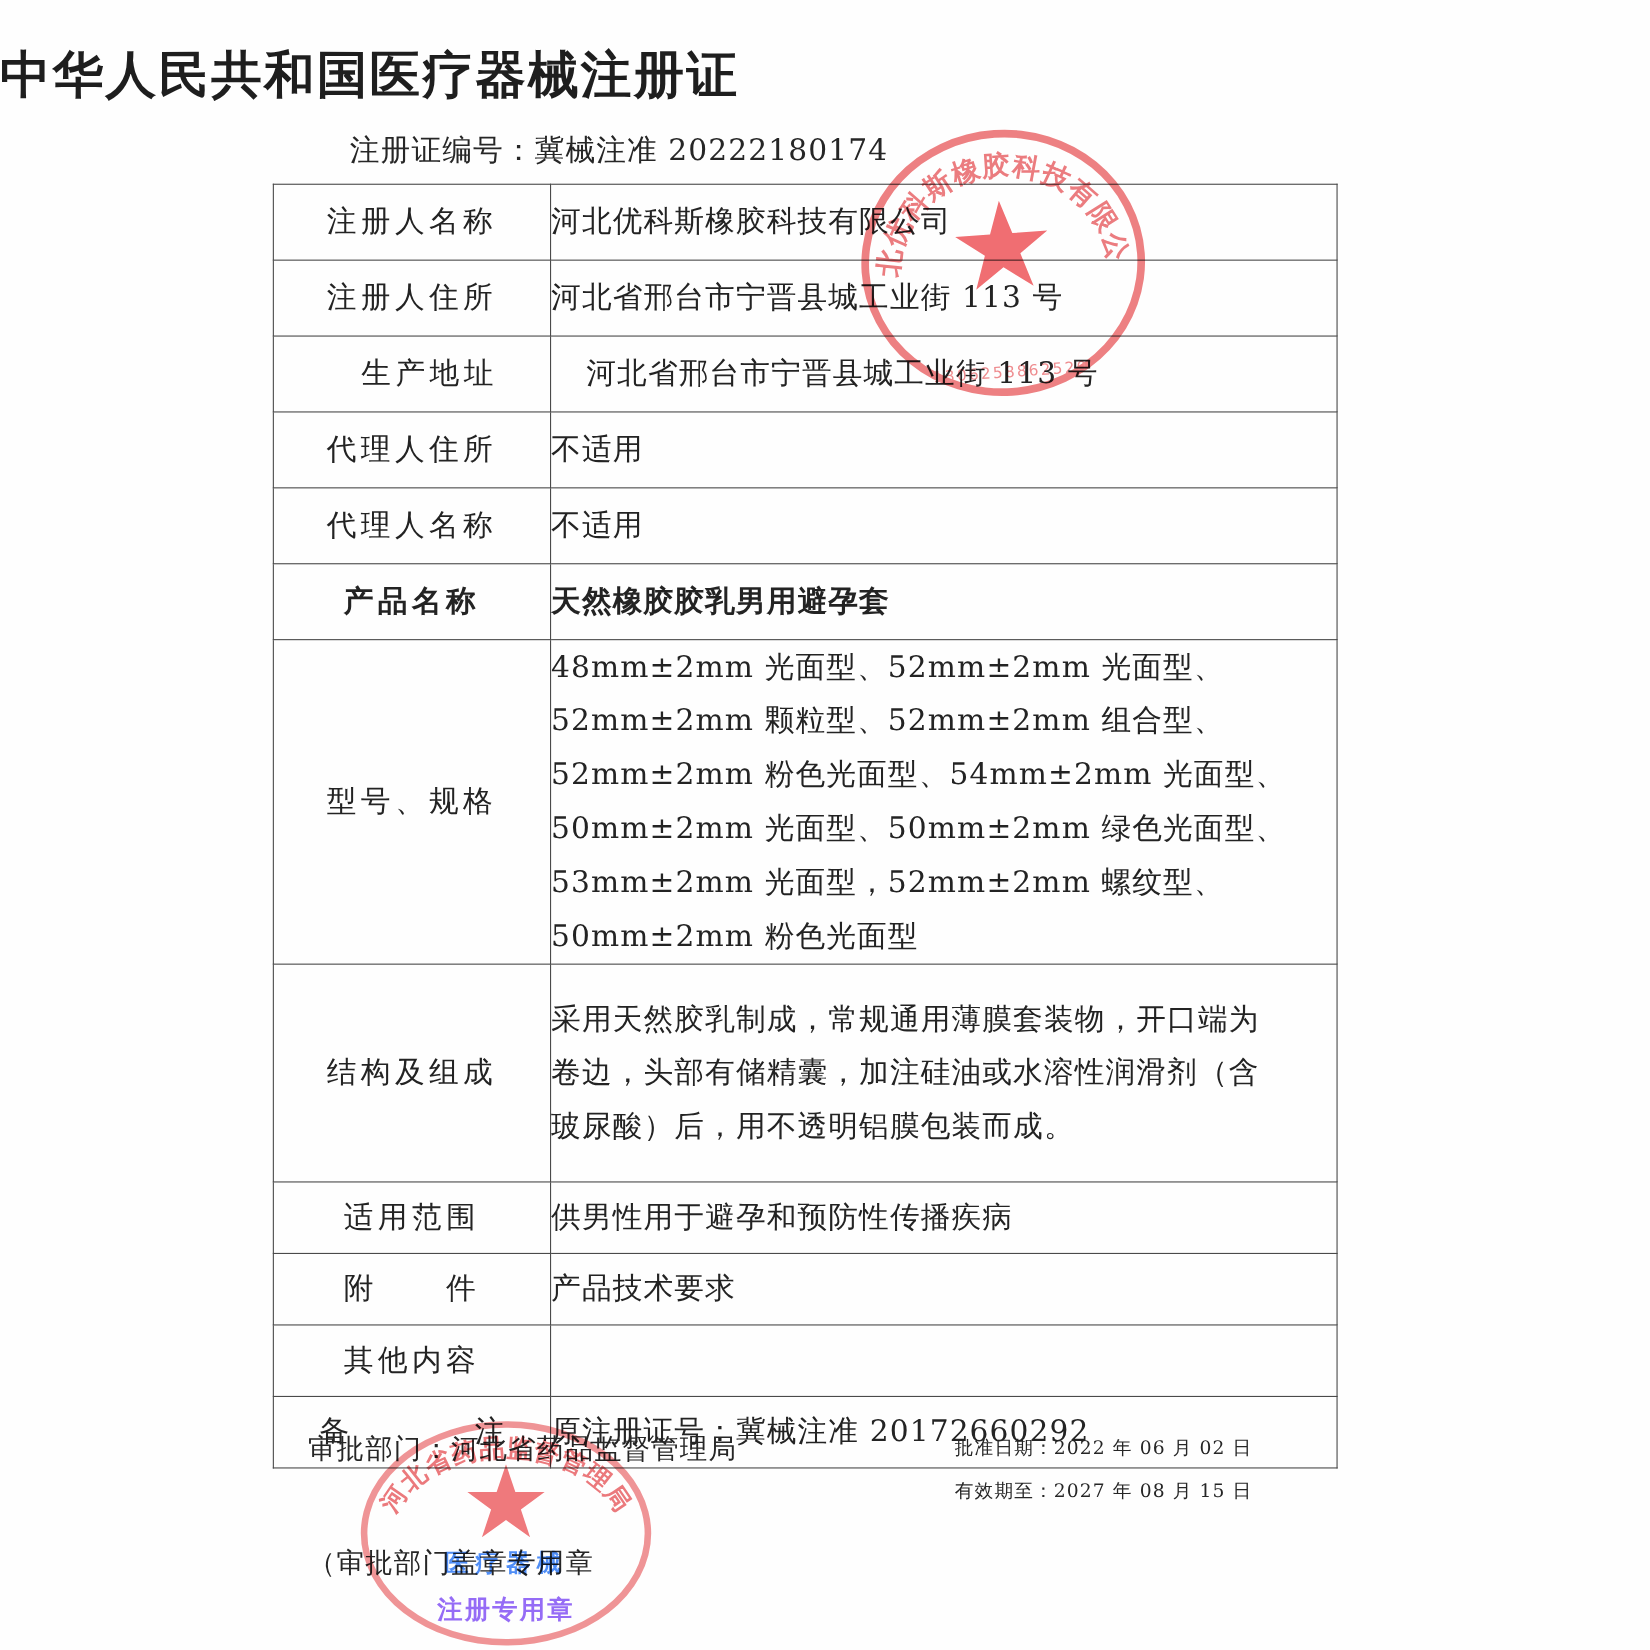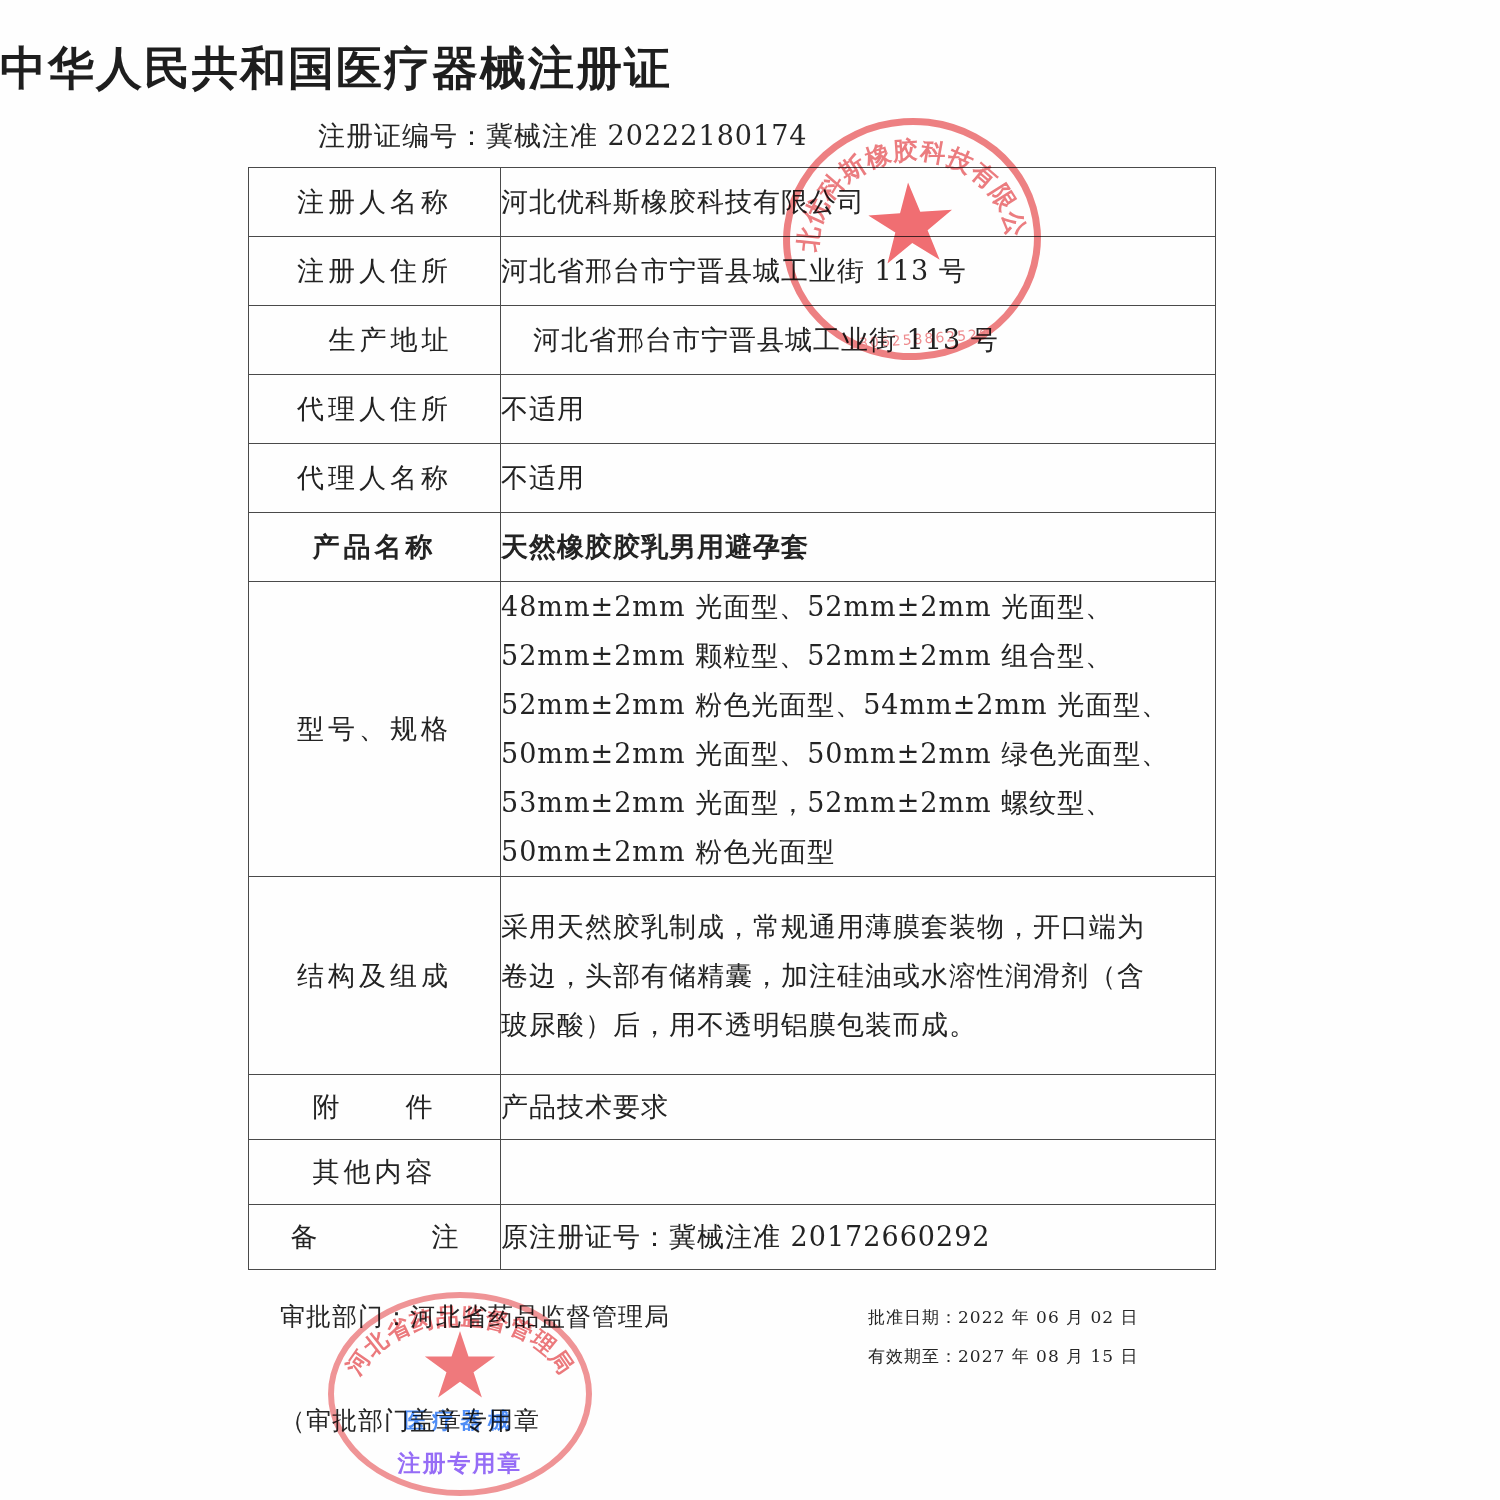--- a/index.html
+++ b/index.html
@@ -286,20 +286,24 @@
 
       <tr class="r-struct">
         <td class="lbl">结构及组成</td>
         <td class="val block">
           <span class="ln">采用天然胶乳制成，常规通用薄膜套装物，开口端为</span>
           <span class="ln">卷边，头部有储精囊，加注硅油或水溶性润滑剂（含</span>
           <span class="ln">玻尿酸）后，用不透明铝膜包装而成。</span>
         </td>
       </tr>
 
+      <tr class="r-scope">
+        <td class="lbl">适用范围</td>
+        <td class="val">供男性用于避孕和预防性传播疾病</td>
+      </tr>
       <tr class="r-attach">
         <td class="lbl">附　　件</td>
         <td class="val">产品技术要求</td>
       </tr>
       <tr class="r-other">
         <td class="lbl">其他内容</td>
         <td class="val"></td>
       </tr>
       <tr class="r-remark">
         <td class="lbl lbl-wide">备　　注</td>

